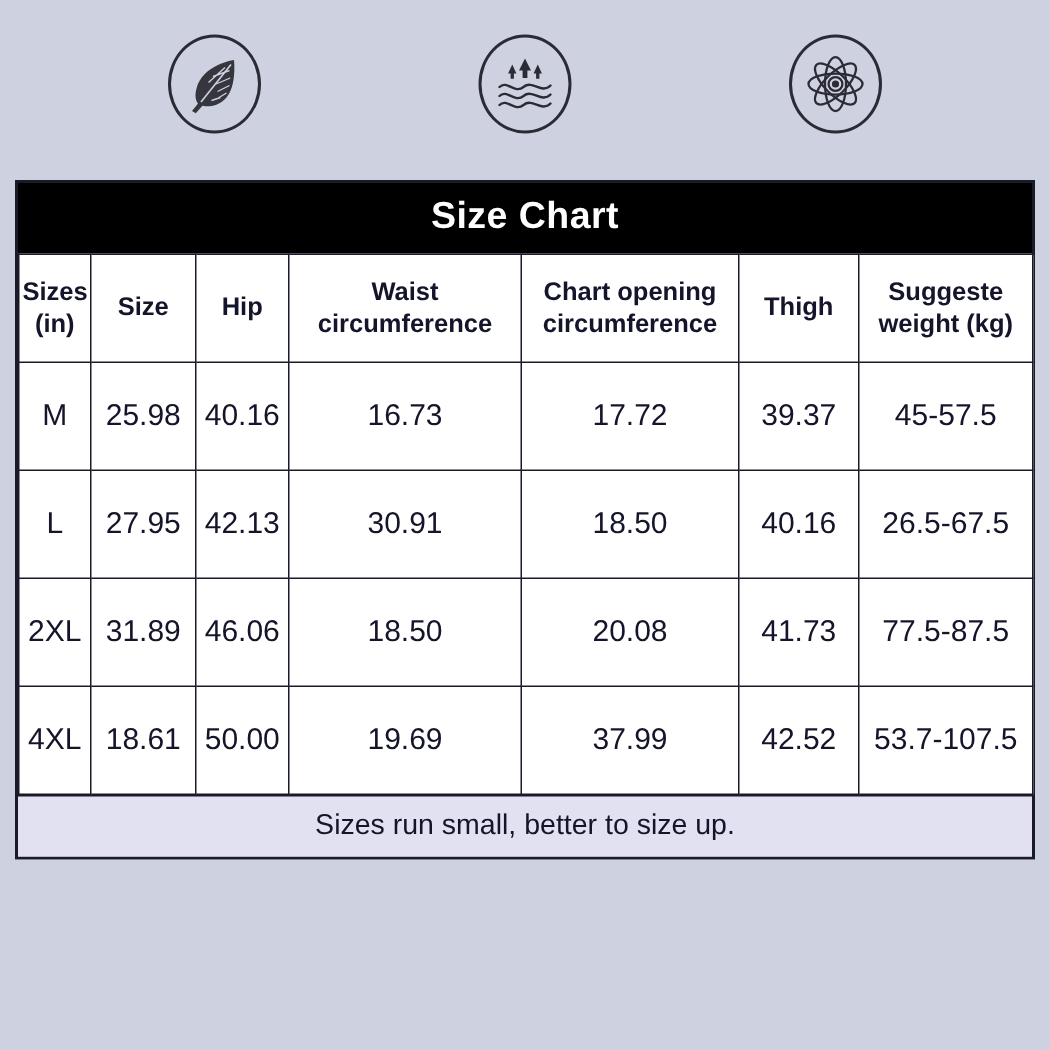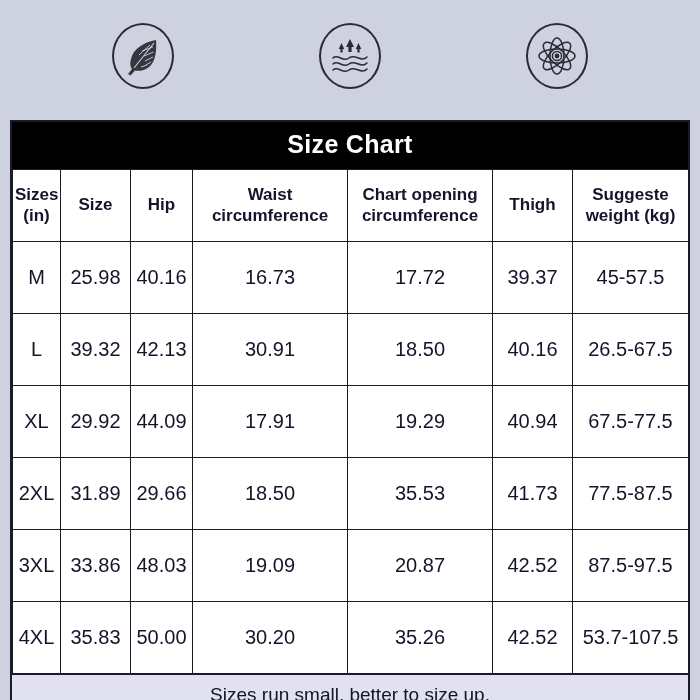--- a/index.html
+++ b/index.html
@@ -196,60 +196,42 @@
         <td>M</td>
         <td>25.98</td>
         <td>40.16</td>
         <td>16.73</td>
         <td>17.72</td>
         <td>39.37</td>
         <td>45-57.5</td>
       </tr>
       <tr>
         <td>L</td>
-        <td>39.32</td>
+        <td>27.95</td>
         <td>42.13</td>
         <td>30.91</td>
         <td>18.50</td>
         <td>40.16</td>
         <td>26.5-67.5</td>
       </tr>
       <tr>
-        <td>XL</td>
-        <td>29.92</td>
-        <td>44.09</td>
-        <td>17.91</td>
-        <td>19.29</td>
-        <td>40.94</td>
-        <td>67.5-77.5</td>
-      </tr>
-      <tr>
         <td>2XL</td>
         <td>31.89</td>
-        <td>29.66</td>
+        <td>46.06</td>
         <td>18.50</td>
-        <td>35.53</td>
+        <td>20.08</td>
         <td>41.73</td>
         <td>77.5-87.5</td>
       </tr>
       <tr>
-        <td>3XL</td>
-        <td>33.86</td>
-        <td>48.03</td>
-        <td>19.09</td>
-        <td>20.87</td>
-        <td>42.52</td>
-        <td>87.5-97.5</td>
-      </tr>
-      <tr>
         <td>4XL</td>
-        <td>35.83</td>
+        <td>18.61</td>
         <td>50.00</td>
-        <td>30.20</td>
-        <td>35.26</td>
+        <td>19.69</td>
+        <td>37.99</td>
         <td>42.52</td>
         <td>53.7-107.5</td>
       </tr>
     </tbody>
   </table>
 
   <div class="chart-note">Sizes run small,  better to size up.</div>
 
 </div>
 

